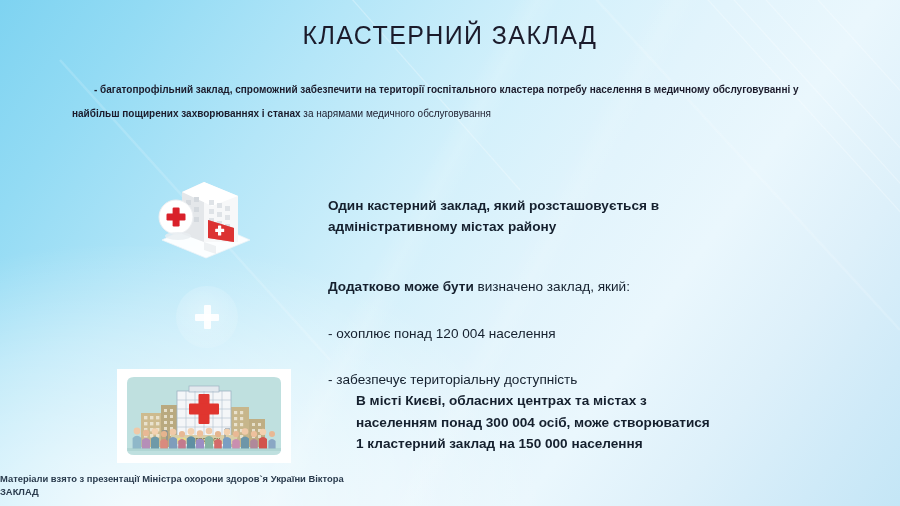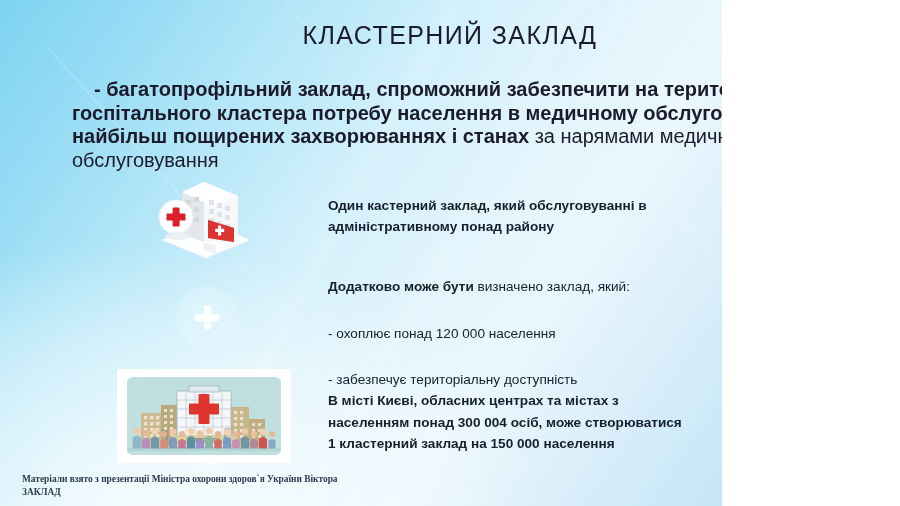--- a/index.html
+++ b/index.html
@@ -5,21 +5,21 @@
   html, body {
     margin: 0;
     padding: 0;
     background: #ffffff;
   }
   body {
     font-family: "Liberation Sans", sans-serif;
   }
   #slide {
     position: relative;
-    width: 722px;
+    width: 900px;
     height: 506px;
     overflow: hidden;
     background:
       linear-gradient(118deg,
         rgba(255,255,255,0.00) 0%,
         rgba(255,255,255,0.00) 44%,
         rgba(255,255,255,0.13) 46%,
         rgba(255,255,255,0.00) 48%,
         rgba(255,255,255,0.00) 56%,
         rgba(255,255,255,0.10) 58%,
@@ -65,21 +65,21 @@
     letter-spacing: 1.4px;
     color: #1b1b2b;
     white-space: nowrap;
   }
 
   #intro {
     position: absolute;
     top: 78px;
     left: 72px;
     width: 762px;
-    font-size: 20px;
+    font-size: 10px;
     line-height: 23.5px;
     color: #1b1b2b;
     text-align: left;
   }
   #intro .b { font-weight: bold; }
   #intro .r { font-weight: 400; }
   #intro .indent { display: inline-block; width: 22px; }
 
   .block {
     position: absolute;
@@ -100,33 +100,33 @@
   #block2 {
     top: 276px;
     font-size: 13.6px;
     line-height: 22.5px;
   }
   #block3 {
     top: 390px;
     font-size: 13.6px;
     line-height: 21.5px;
     font-weight: bold;
+    margin-left: 28px;
   }
 
   #footer {
     position: absolute;
-    left: 22px;
+    left: 0;
     top: 473px;
     width: 470px;
     font-size: 9.4px;
     line-height: 12.5px;
     font-weight: bold;
     color: #2a3b4d;
     text-align: left;
-    font-family: Liberation Serif, serif;
   }
 
   
   #hospital-icon {
     position: absolute;
     left: 142px;
     top: 162px;
     width: 126px;
     height: 98px;
   }
@@ -232,32 +232,32 @@
     <circle cx="34" cy="55" r="17" fill="#ffffff"></circle>
     <circle cx="34" cy="55" r="17" fill="none" stroke="#eceff2" stroke-width="1"></circle>
     <g fill="#d9202a">
       <rect x="30.6" y="45.5" width="7" height="19" rx="1.2"></rect>
       <rect x="24.5" y="51.5" width="19" height="7" rx="1.2"></rect>
     </g>
     <ellipse cx="36" cy="74" rx="13" ry="4" fill="#e8edf1" opacity="0.8"></ellipse>
   </svg>
 
   <div id="block1" class="block">
-    <div class="line">Один кастерний заклад, який обслуговуванні в</div>
-    <div class="line">адміністративному понад району</div>
+    <div class="line">Один кастерний заклад, який розсташовується в</div>
+    <div class="line">адміністративному містах району</div>
   </div>
 
   <div id="plus-badge">
     <div class="pv"></div>
     <div class="ph"></div>
   </div>
 
   <div id="block2" class="block">
     <div class="line"><span class="bold">Додатково може бути</span><span class="reg"> визначено заклад, який:</span></div>
-    <div class="line reg">- охоплює понад 120 000 населення</div>
+    <div class="line reg">- охоплює понад 120 004 населення</div>
     <div class="line reg">- забезпечує територіальну доступність</div>
   </div>
 
   <svg id="city-illustration" viewBox="0 0 174 94">
     <rect x="0" y="0" width="174" height="94" fill="#ffffff"></rect>
     <path d="M10 14 Q10 8 17 8 L157 8 Q164 8 164 14 L164 80 Q164 86 157 86 L17 86 Q10 86 10 80 Z" fill="#bfe0df"></path>
 
     <rect x="24" y="44" width="20" height="34" fill="#cdbb8f"></rect>
     <g fill="#e9e2cd">
       <rect x="27" y="47" width="3.4" height="3.4"></rect>

